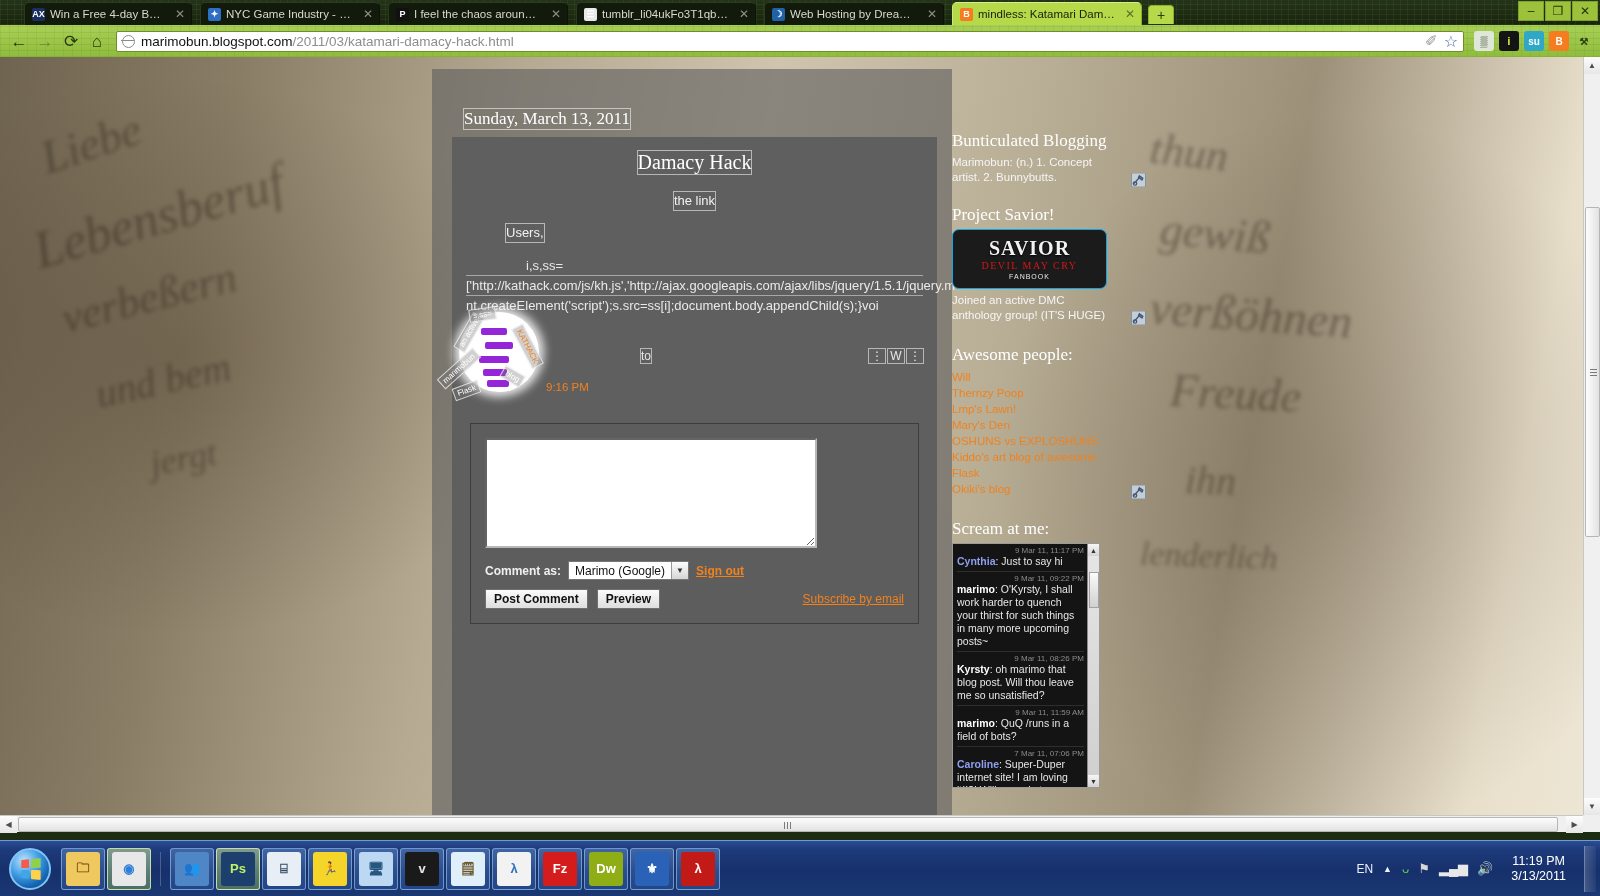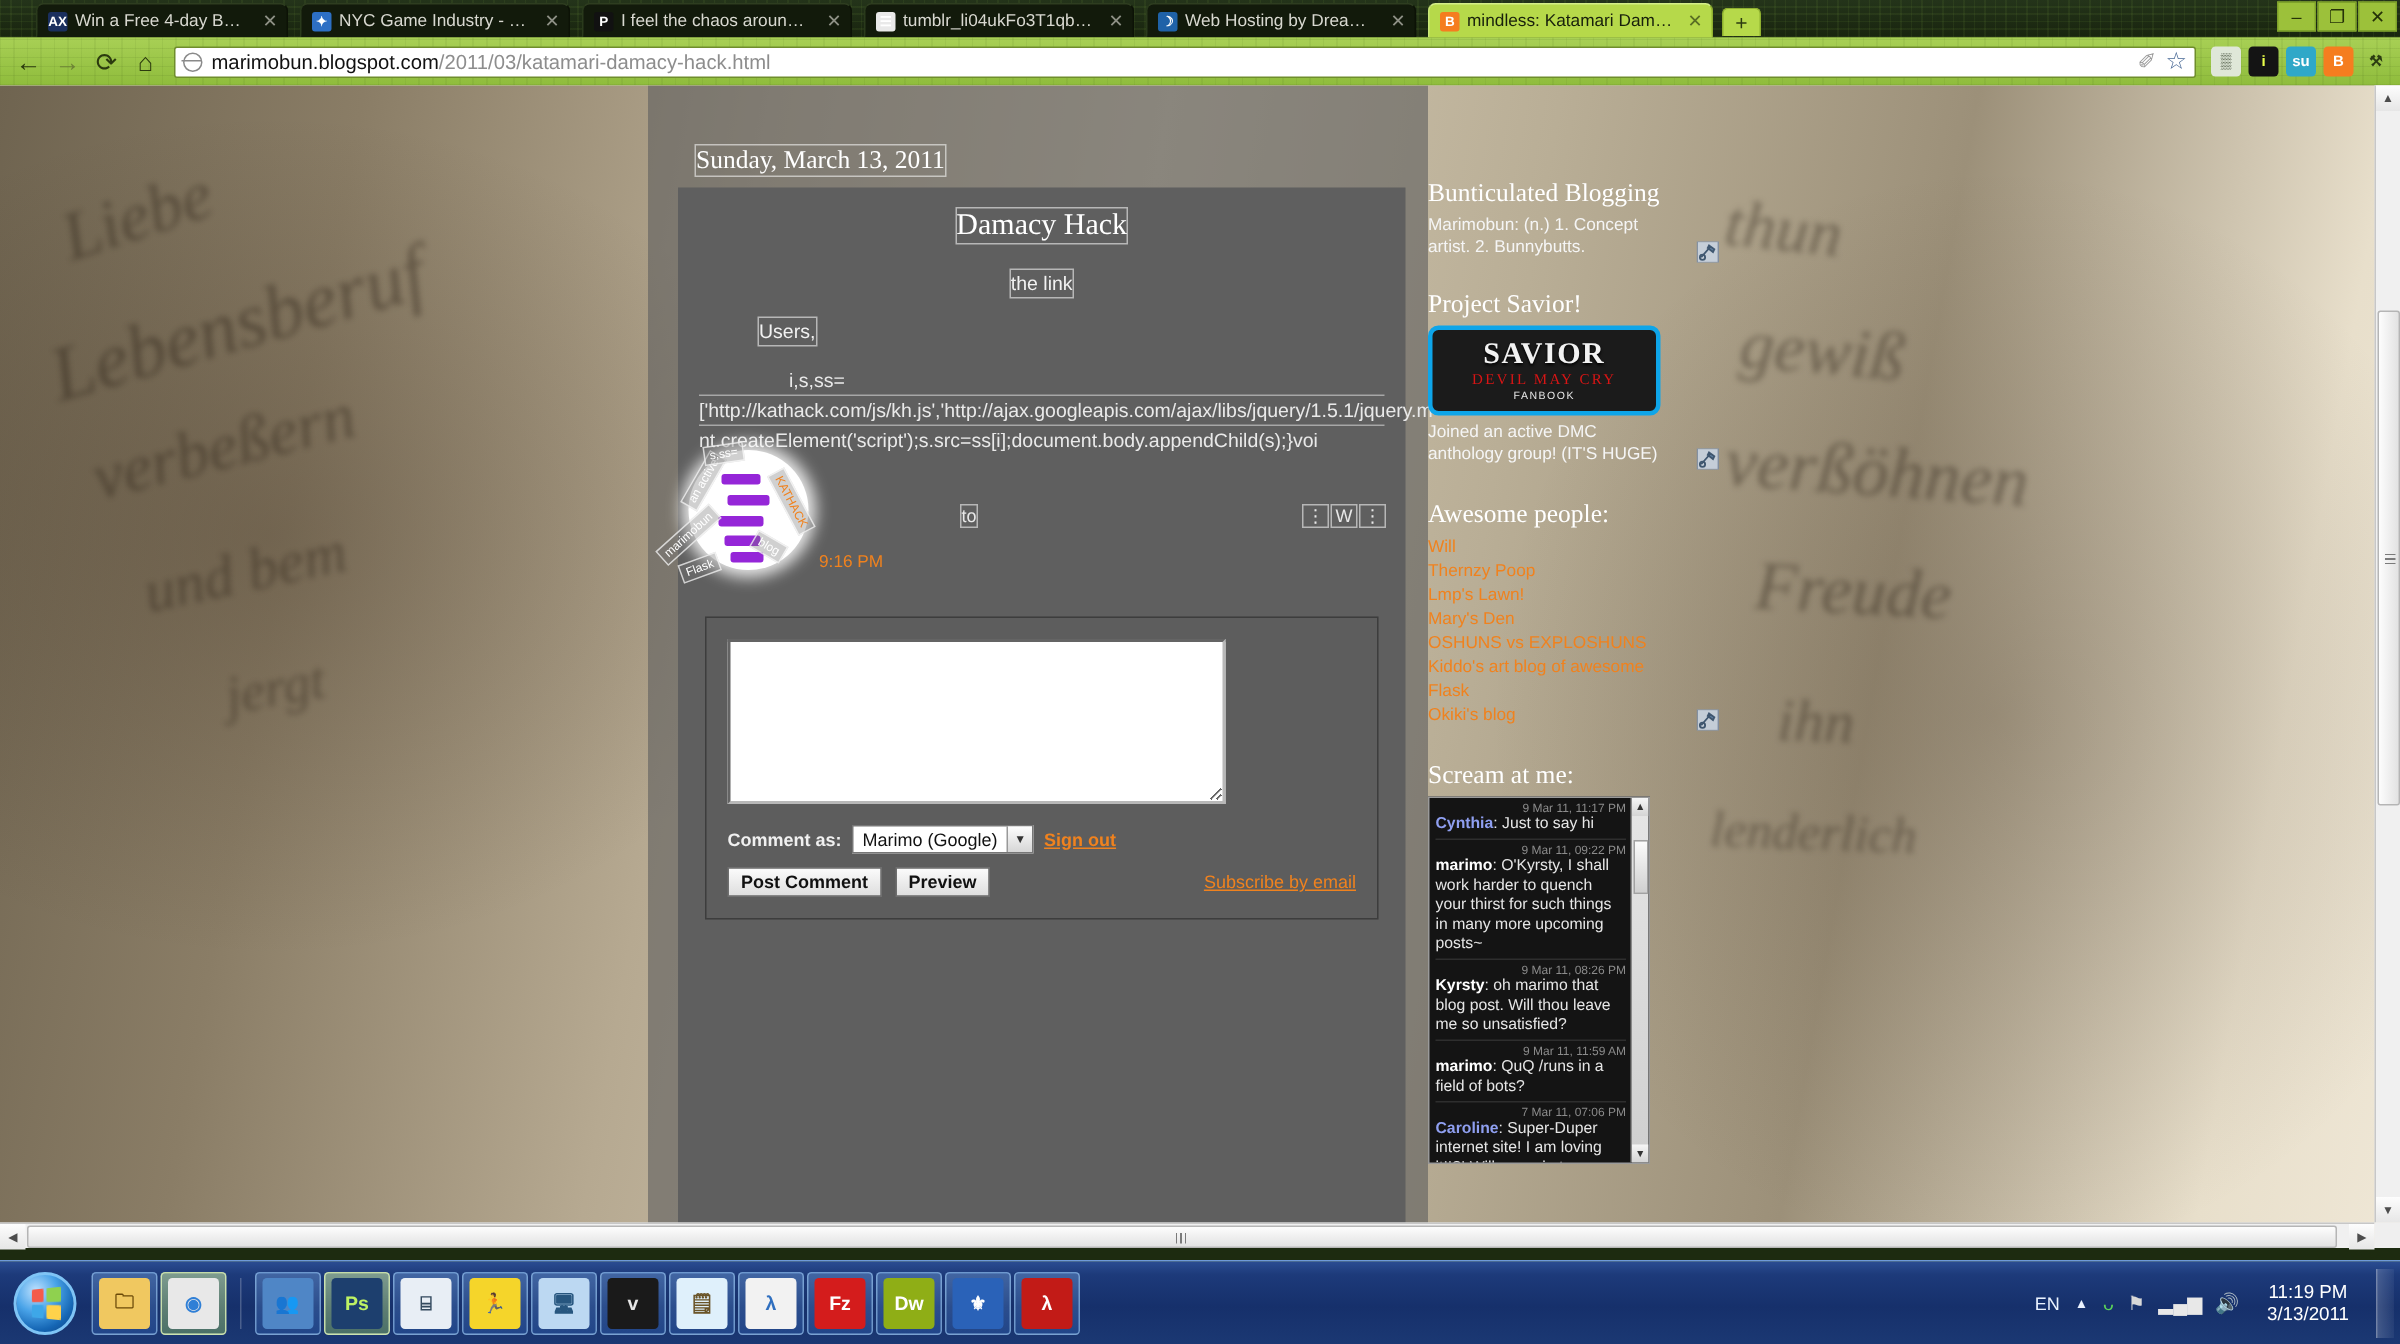--- a/index.html
+++ b/index.html
@@ -95,21 +95,21 @@
     position:absolute; inset:0;
     background:
       radial-gradient(ellipse 520px 400px at 180px 300px, rgba(60,45,30,.30), transparent 70%),
       radial-gradient(ellipse 480px 520px at 1330px 420px, rgba(70,55,38,.26), transparent 70%),
       linear-gradient(100deg,#6f6450 0%,#8a7d66 14%,#b6a991 30%,#cfc4ad 45%,#b9ae96 60%,#9c9079 76%,#e8dfcb 92%,#efe7d6 100%);
   }
   
   .scriptblob { position:absolute; font-family:"Liberation Serif", serif; color:rgba(35,25,15,.40);
     filter:blur(2.2px); font-style:italic; white-space:nowrap; pointer-events:none; }
 
-  #content { position:absolute; left:0; top:0; width:1554px; height:600px; }
+  #content { position:absolute; left:0; top:12px; width:1554px; height:600px; }
 
   
   #maincol { position:absolute; left:432px; top:0; width:520px; min-height:775px;
              background:rgba(95,95,95,.62); }
   #postwrap { position:absolute; left:452px; top:40px; width:485px; }
   .datehdr { font-family:"Liberation Serif", serif; font-size:17px; color:#fff;
              padding-left:12px; margin-bottom:8px; }
   #postbody { background:#5f5f5f; padding:10px 14px 30px 14px; position:relative; min-height:700px;}
   .posttitle { font-family:"Liberation Serif", serif; font-size:20px; color:#fff; text-align:center; margin:4px 0 18px; }
   .ptext { color:#f2f2f2; font-size:13px; line-height:18px; margin-bottom:14px; }
@@ -151,21 +151,21 @@
 
   
   #sidebar { position:absolute; left:952px; top:62px; width:160px; color:#fff; }
   .sb-h { font-family:"Liberation Serif", serif; font-size:17px; line-height:20px;
           color:#fff; margin:0 0 4px 0; }
   .sb-p { font-size:11.5px; line-height:15px; color:#f5f5f5; }
   .gadget { position:relative; margin-bottom:6px; }
   .wrench { position:absolute; right:-34px; bottom:-2px; width:15px; height:14px; opacity:.9; }
   .sb-links a { display:block; color:#f0821e; font-size:11.5px; line-height:16px;
                 text-decoration:none; }
-  #saviorbanner { width:155px; height:60px; background:#1b1b1b; border:3px solid #0ea5e9;
+  #saviorbanner { width:155px; height:60px; background:#1b1b1b; border:1px solid #0ea5e9;
      border-radius:7px; display:flex; flex-direction:column; align-items:center; justify-content:center;
      overflow:hidden; margin:4px 0 4px; }
   #saviorbanner .s1 { font-family:"Liberation Serif", serif; font-weight:bold; font-size:20px; color:#f2f2f2;
      letter-spacing:1px; text-shadow:0 1px 2px #000; line-height:20px; }
   #saviorbanner .s2 { font-family:"Liberation Serif", serif; font-size:10px; color:#d81515; letter-spacing:1.5px; line-height:15px;}
   #saviorbanner .s3 { font-size:7px; color:#e8e8e8; letter-spacing:1px; }
 
   
   #shoutbox { width:148px; height:245px; background:#141414; border:1px solid #9a9a9a;
               overflow:hidden; position:relative; margin-top:4px; }

